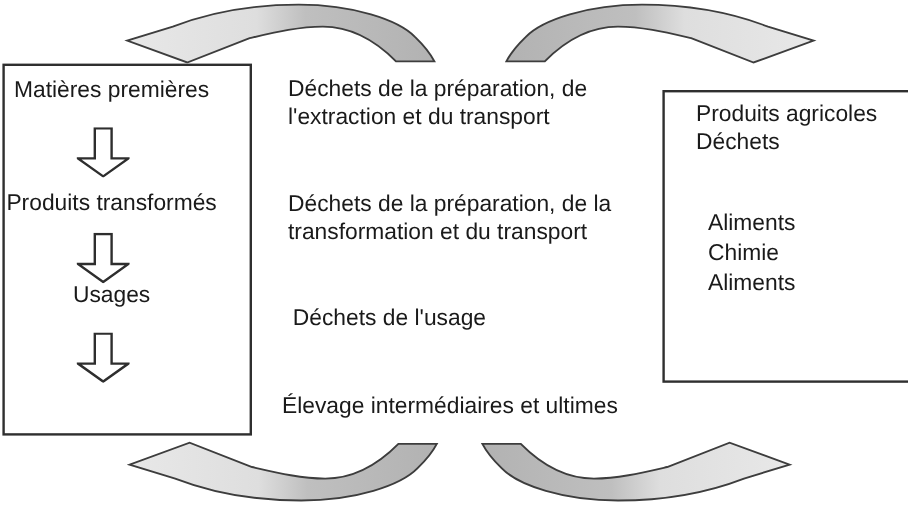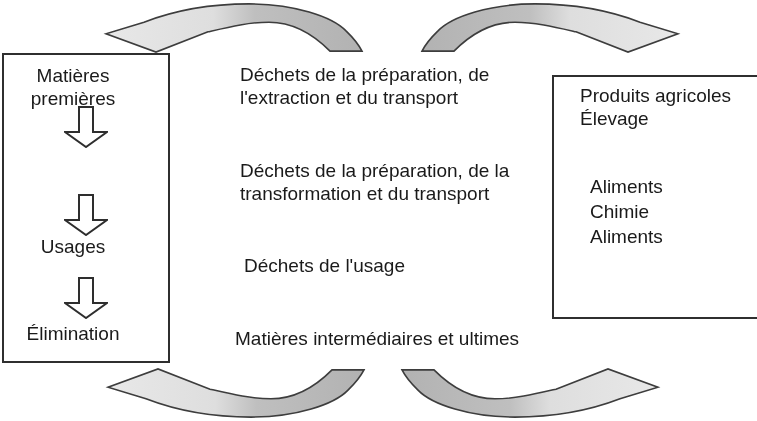--- a/index.html
+++ b/index.html
@@ -11,21 +11,21 @@
   }
   #stage {
     position:relative; width:757px; height:421px;
     background:#ffffff; overflow:hidden;
     font-size:19px; line-height:23px;
   }
   
   .box {
     position:absolute; border:2px solid #2f2f2f; background:#ffffff;
   }
-  #lifecycle-box { left:2px; top:53px; width:168px; height:310px; }
+  #lifecycle-box { left:2px; top:53px; width:208px; height:310px; }
   #products-box  { left:552px; top:59px; width:210px; height:244px;margin-top:16px; }
 
   .stage-label {
     position:absolute; left:0; width:100%;
     text-align:center; padding-right:26px;
   }
   .down-arrow { position:absolute; left:60px; }
 
   #products-box .grp { position:absolute; }
   #grp-primary   { left:26px; top:7px; }
@@ -77,45 +77,45 @@
     <use href="#swooshPath"></use>
   </svg>
 
   <div class="box" id="lifecycle-box">
     <div class="stage-label" style="top:9px">Matières premières</div>
 
     <svg class="down-arrow" style="top:51px" width="44" height="42" viewBox="0 0 44 42">
       <path d="M15,1 L29,1 L29,26 L43,26 L22,41 L1,26 L15,26 Z" fill="#ffffff" stroke="#2e2e2e" stroke-width="2"></path>
     </svg>
 
+    <div class="stage-label" style="top:103px">Produits transformés</div>
 
     <svg class="down-arrow" style="top:139px" width="44" height="42" viewBox="0 0 44 42">
       <path d="M15,1 L29,1 L29,26 L43,26 L22,41 L1,26 L15,26 Z" fill="#ffffff" stroke="#2e2e2e" stroke-width="2"></path>
     </svg>
 
     <div class="stage-label" style="top:180px">Usages</div>
 
     <svg class="down-arrow" style="top:222px" width="44" height="42" viewBox="0 0 44 42">
       <path d="M15,1 L29,1 L29,26 L43,26 L22,41 L1,26 L15,26 Z" fill="#ffffff" stroke="#2e2e2e" stroke-width="2"></path>
     </svg>
 
-    <div class="stage-label" style="top:267px">Élimination</div>
   </div>
 
   <div class="waste-label" id="waste-0">Déchets de la préparation, de
 l'extraction et du transport</div>
   <div class="waste-label" id="waste-2">Déchets de l'usage</div>
   <div class="waste-label" id="waste-1">Déchets de la préparation, de la
 transformation et du transport</div>
-  <div class="waste-label" id="waste-3">Matières intermédiaires et ultimes</div>
+  <div class="waste-label" id="waste-3">Élevage intermédiaires et ultimes</div>
 
   <div class="box" id="products-box">
     <div class="grp" id="grp-primary">
       <div>Produits agricoles</div>
-      <div>Élevage</div>
+      <div>Déchets</div>
     </div>
     <div class="grp" id="grp-secondary">
       <div>Aliments</div>
       <div>Chimie</div>
       <div>Aliments</div>
     </div>
   </div>
 
 </div>
 

